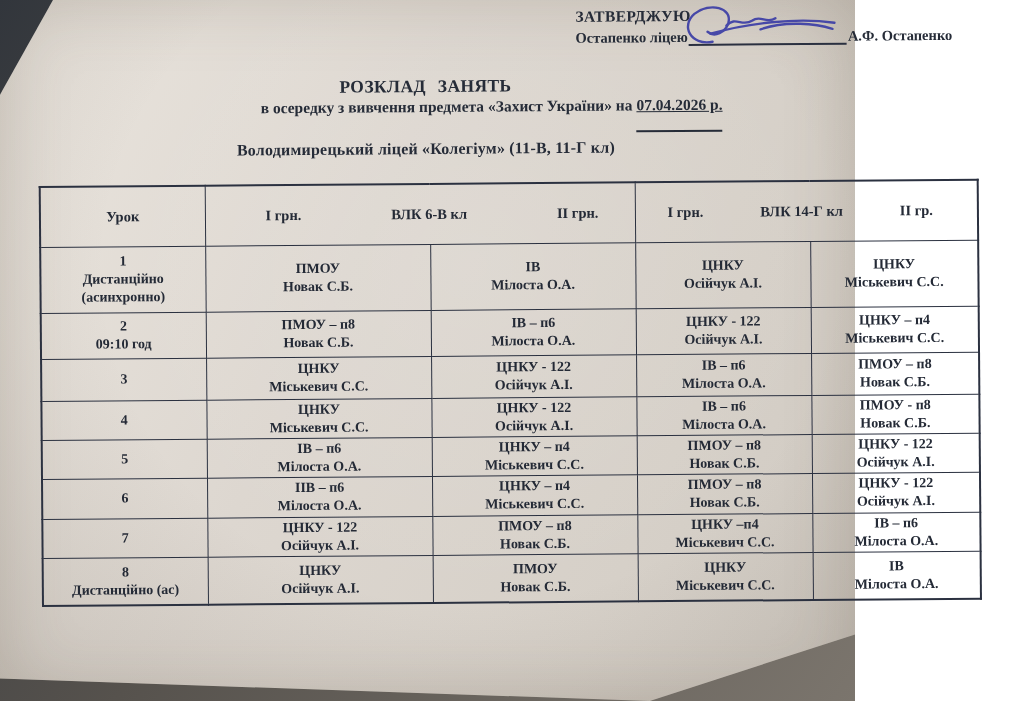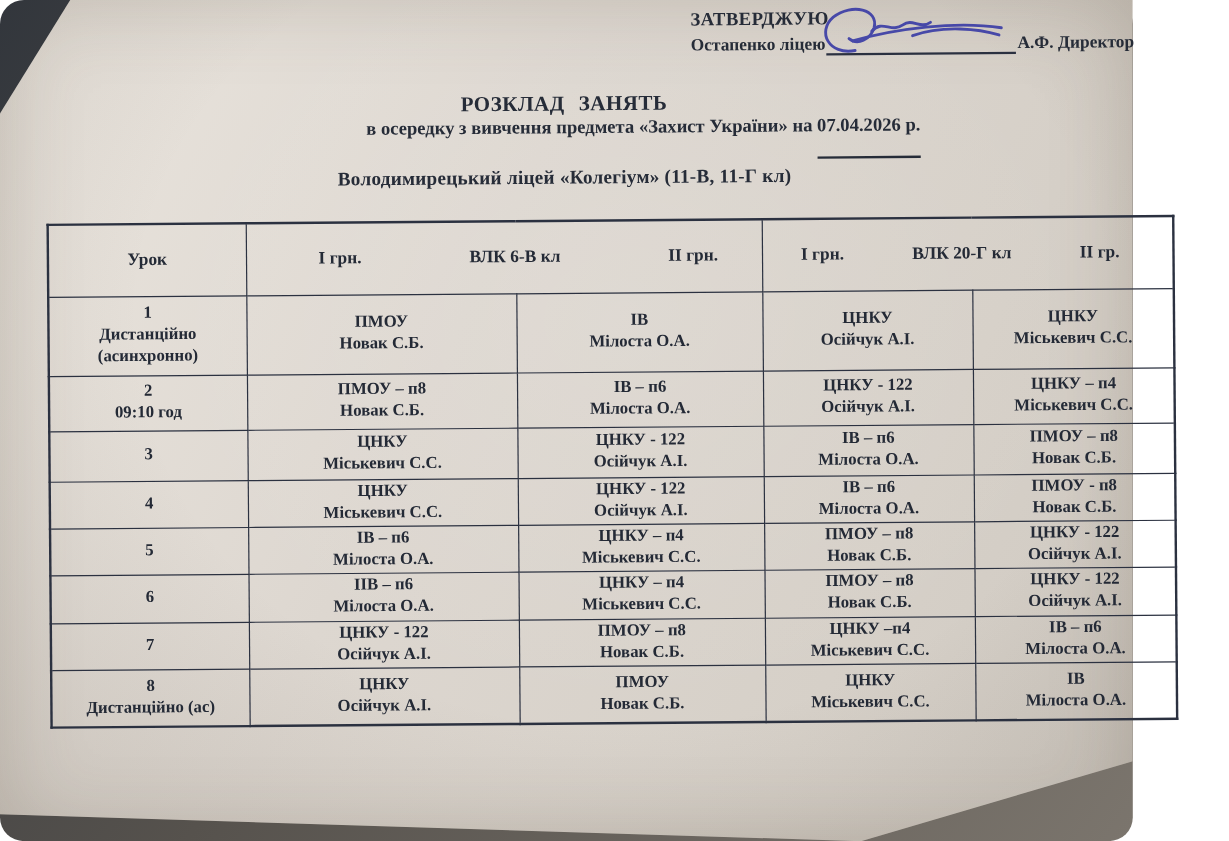--- a/index.html
+++ b/index.html
@@ -1,23 +1,22 @@
 <!DOCTYPE html>
 <html><head>
 <meta charset="utf-8">
 <style>
   html,body{margin:0;padding:0;}
   body{
     width:1024px;height:701px;overflow:hidden;
     font-family:"Liberation Serif","DejaVu Serif",serif;
   }
   .stage{
-    position:relative;width:944px;height:701px;
+    position:relative;width:855px;height:701px;
     background:linear-gradient(125deg,#32363c 0%,#56524d 45%,#7b756d 100%);
-    border-radius:20px;
   }
   
   .paper{
     position:absolute;inset:0;
     background:linear-gradient(115deg,#eae5de 0%,#ddd7d0 40%,#d6d0c8 75%,#cfc9c1 100%);
     clip-path:polygon(6.2% 0%,100% 0%,100% 90.5%,76% 100%,0% 96.8%,0% 13.5%);
     box-shadow:inset 0 0 70px rgba(92,76,58,.22);
   }
   .paper::after{
     content:"";position:absolute;inset:0;pointer-events:none;
@@ -32,21 +31,21 @@
   .approval{position:absolute;left:578px;top:9px;width:400px;}
   .approval-title{font-size:15.5px;letter-spacing:.4px;}
   .approval-row{display:flex;align-items:flex-end;font-size:14.5px;margin-top:4px;}
   .sig-line{position:relative;display:inline-block;width:158px;height:15px;
     border-bottom:2px solid #2a3040;margin:0 1px;}
   .sig-svg{position:absolute;left:-14px;bottom:-8px;width:176px;height:52px;overflow:visible;}
   
   .doc-title{position:absolute;top:76px;left:0;width:100%;text-align:center;
     font-size:17.5px;word-spacing:7px;letter-spacing:.4px;}
   .doc-subtitle{position:absolute;top:98px;left:66px;width:100%;text-align:center;font-size:15.5px;}
-  .date-underline{border-bottom:2px solid #262c38;padding-bottom:17px;}
+  .date-underline{border-bottom:2px solid #262c38;padding-bottom:17px;text-decoration:underline;}
   .school-line{position:absolute;top:140px;left:0;width:100%;text-align:center;
     font-size:16px;letter-spacing:.2px;}
   
   table.sched{
     position:absolute;left:40px;top:183px;width:938px;
     border-collapse:collapse;table-layout:fixed;text-align:center;
     font-size:14px;color:#242a36;border:2.5px solid #2b3140;
   }
   .sched th,.sched td{
     border:1.7px solid #2b3140;vertical-align:middle;
@@ -79,21 +78,21 @@
         <span class="sig-line">
           <svg class="sig-svg" viewBox="0 0 176 52">
             <g fill="none" stroke="#3c3ea6" stroke-width="2.4" stroke-linecap="round" opacity="0.92">
               <path d="M38,42 C16,46 6,26 20,14 C36,2 58,8 54,23 C51,33 40,38 33,32"></path>
               <path d="M52,26 C61,16 68,28 78,21 C86,15 92,25 101,19"></path>
               <path d="M36,34 C72,24 122,18 160,24"></path>
               <path d="M86,30 C112,21 142,25 158,30"></path>
             </g>
           </svg>
         </span>
-        <span>А.Ф. Директор</span>
+        <span>А.Ф. Остапенко</span>
       </div>
     </div>
 
     <div class="doc-title">РОЗКЛАД  ЗАНЯТЬ</div>
 
     <div class="doc-subtitle">
       <span>в осередку з вивчення предмета «Захист України» на </span><span class="date-underline">07.04.2026 р.</span>
     </div>
 
     <div class="school-line">Володимирецький ліцей «Колегіум»  (11-В, 11-Г кл)</div>
@@ -112,21 +111,21 @@
           <th colspan="2">
             <div class="ghead ghead-b">
               <span>І грн.</span>
               <span>ВЛК 6-В  кл</span>
               <span>ІІ грн.</span>
             </div>
           </th>
           <th colspan="2">
             <div class="ghead ghead-g">
               <span>І грн.</span>
-              <span>ВЛК 20-Г  кл</span>
+              <span>ВЛК 14-Г  кл</span>
               <span>ІІ гр.</span>
             </div>
           </th>
         </tr>
       </thead>
       <tbody>
         <tr>
           <td>1
 Дистанційно
 (асинхронно)</td>

